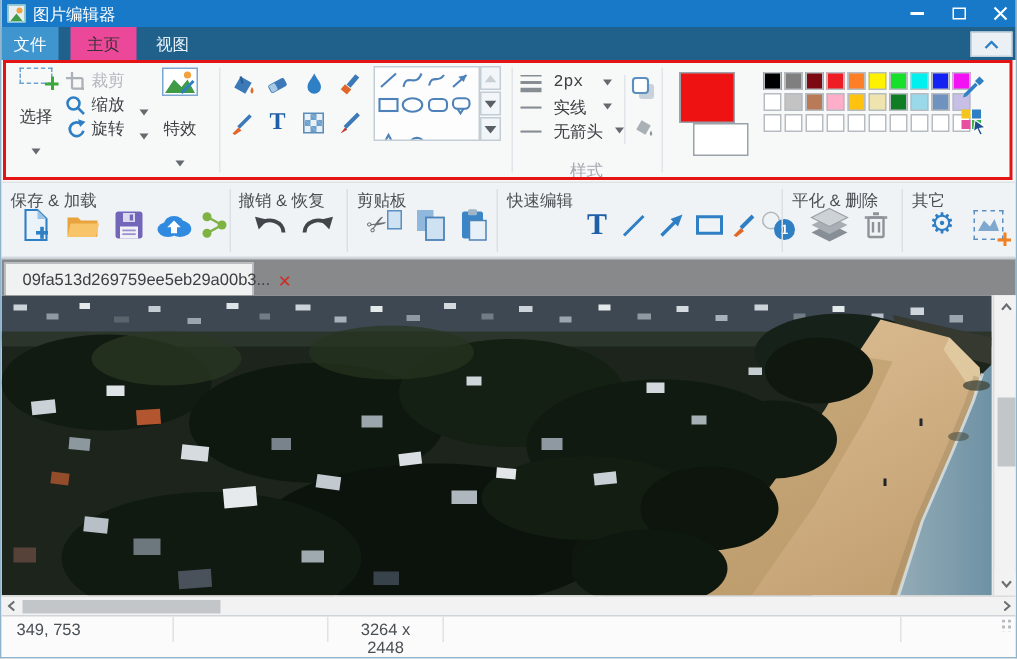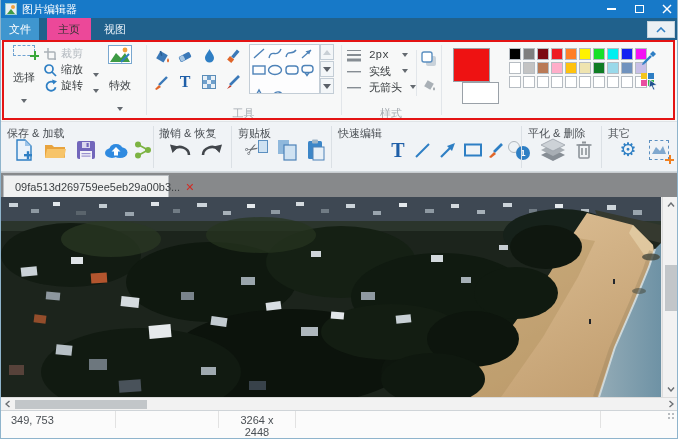--- a/index.html
+++ b/index.html
@@ -244,21 +244,20 @@
     <div class="gsc" style="top:21px;">
       <svg width="8" height="5">
           <polygon points="0,0 8,0 4,5" fill="#5a6068"></polygon>
         </svg>
     </div>
     <div class="gsc" style="top:38px;">
       <svg width="8" height="5">
           <polygon points="0,0 8,0 4,5" fill="#5a6068"></polygon>
         </svg>
     </div>
-    <div class="glabel" style="left:145px;width:195px;">工具</div>
     <div class="rsep" style="left:340px;"></div>
 
     <div class="styrow" style="top:8px;font-family:Liberation Mono, monospace;">
       <svg width="18" height="13">
           <rect x="1" y="1" width="14" height="1" fill="#868d93"></rect>
           <rect x="1" y="5" width="14" height="2" fill="#868d93"></rect>
           <rect x="1" y="9.5" width="14" height="3" fill="#868d93"></rect>
         </svg>
       <span>2px</span>
       <span class="dd"></span>

